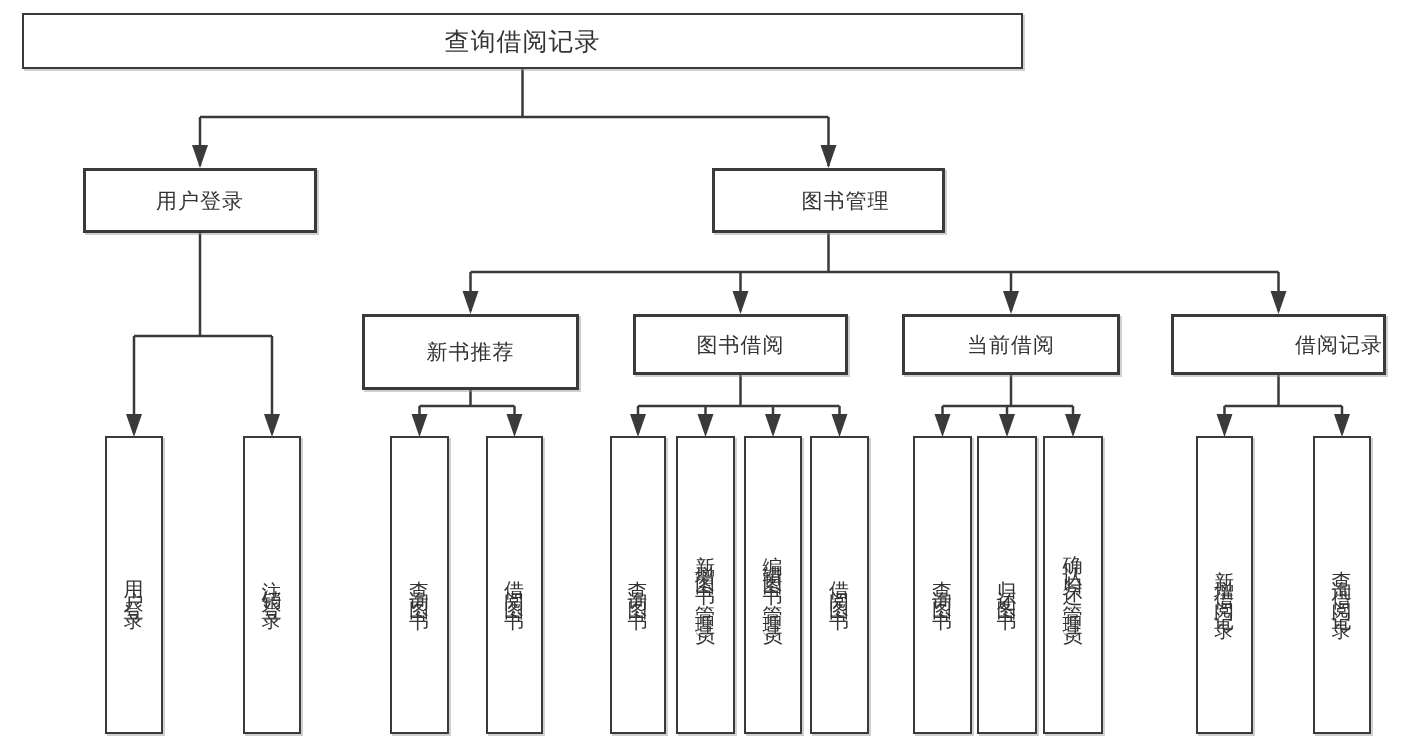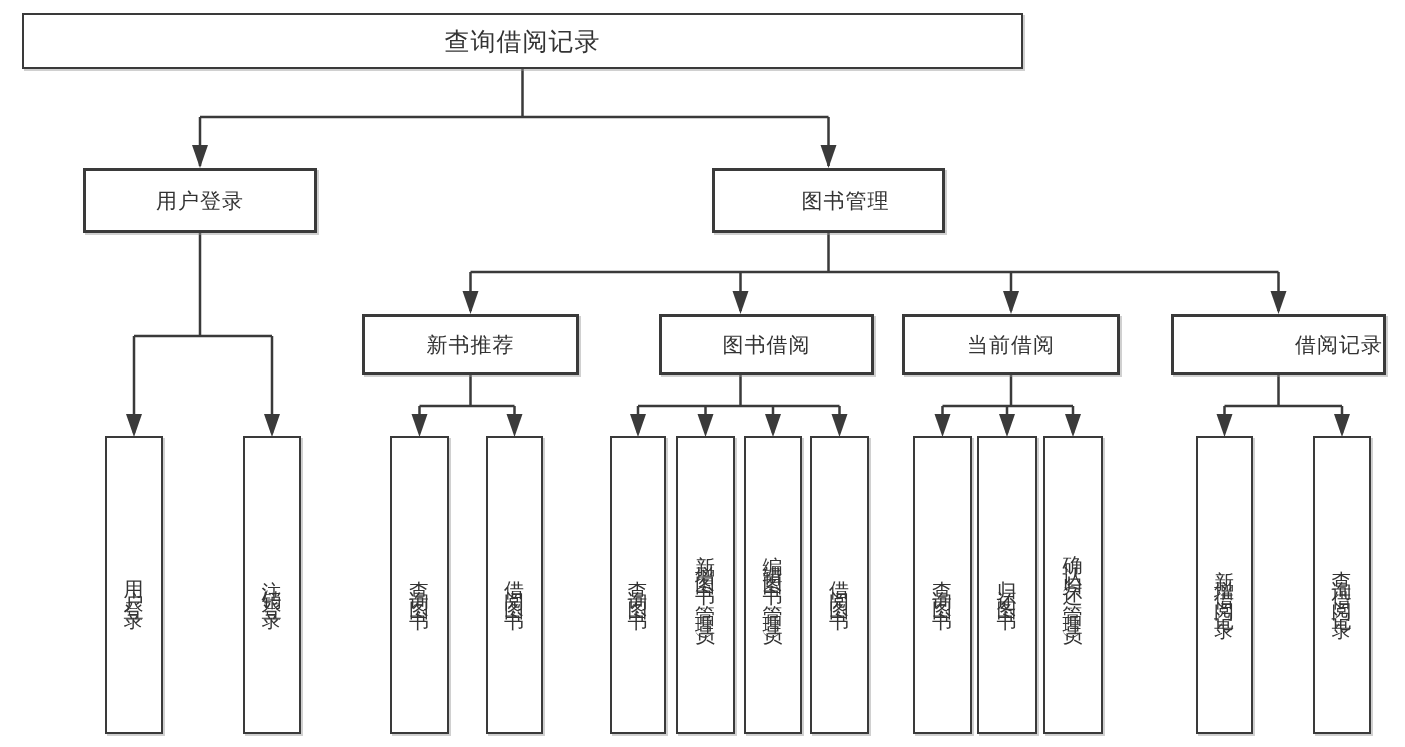--- a/index.html
+++ b/index.html
@@ -133,24 +133,24 @@
     <span class="lbl">查询借阅记录</span>
   </div>
 
   <div class="node l2-node" style="left:83px; top:168px; width:234px; height:65px;">
     <span class="lbl">用户登录</span>
   </div>
   <div class="node l2-node" style="left:712px; top:168px; width:233px; height:65px;padding-left:34px;">
     <span class="lbl">图书管理</span>
   </div>
 
-  <div class="node l3-node" style="left:362px; top:314px; width:217px; height:61px;font-family:Liberation Serif, serif;">
+  <div class="node l3-node" style="left:362px; top:314px; width:217px; height:76px;font-family:Liberation Serif, serif;">
     <span class="lbl">新书推荐</span>
   </div>
-  <div class="node l3-node" style="left:633px; top:314px; width:215px; height:61px;margin-left:26px;">
+  <div class="node l3-node" style="left:633px; top:314px; width:215px; height:61px;">
     <span class="lbl">图书借阅</span>
   </div>
   <div class="node l3-node" style="left:902px; top:314px; width:218px; height:61px;">
     <span class="lbl">当前借阅</span>
   </div>
   <div class="node l3-node" style="left:1171px; top:314px; width:215px; height:61px;justify-content:flex-end;">
     <span class="lbl">借阅记录</span>
   </div>
 
   <div class="node leaf-node" style="left:105px; top:436px; width:58px; height:298px;">

